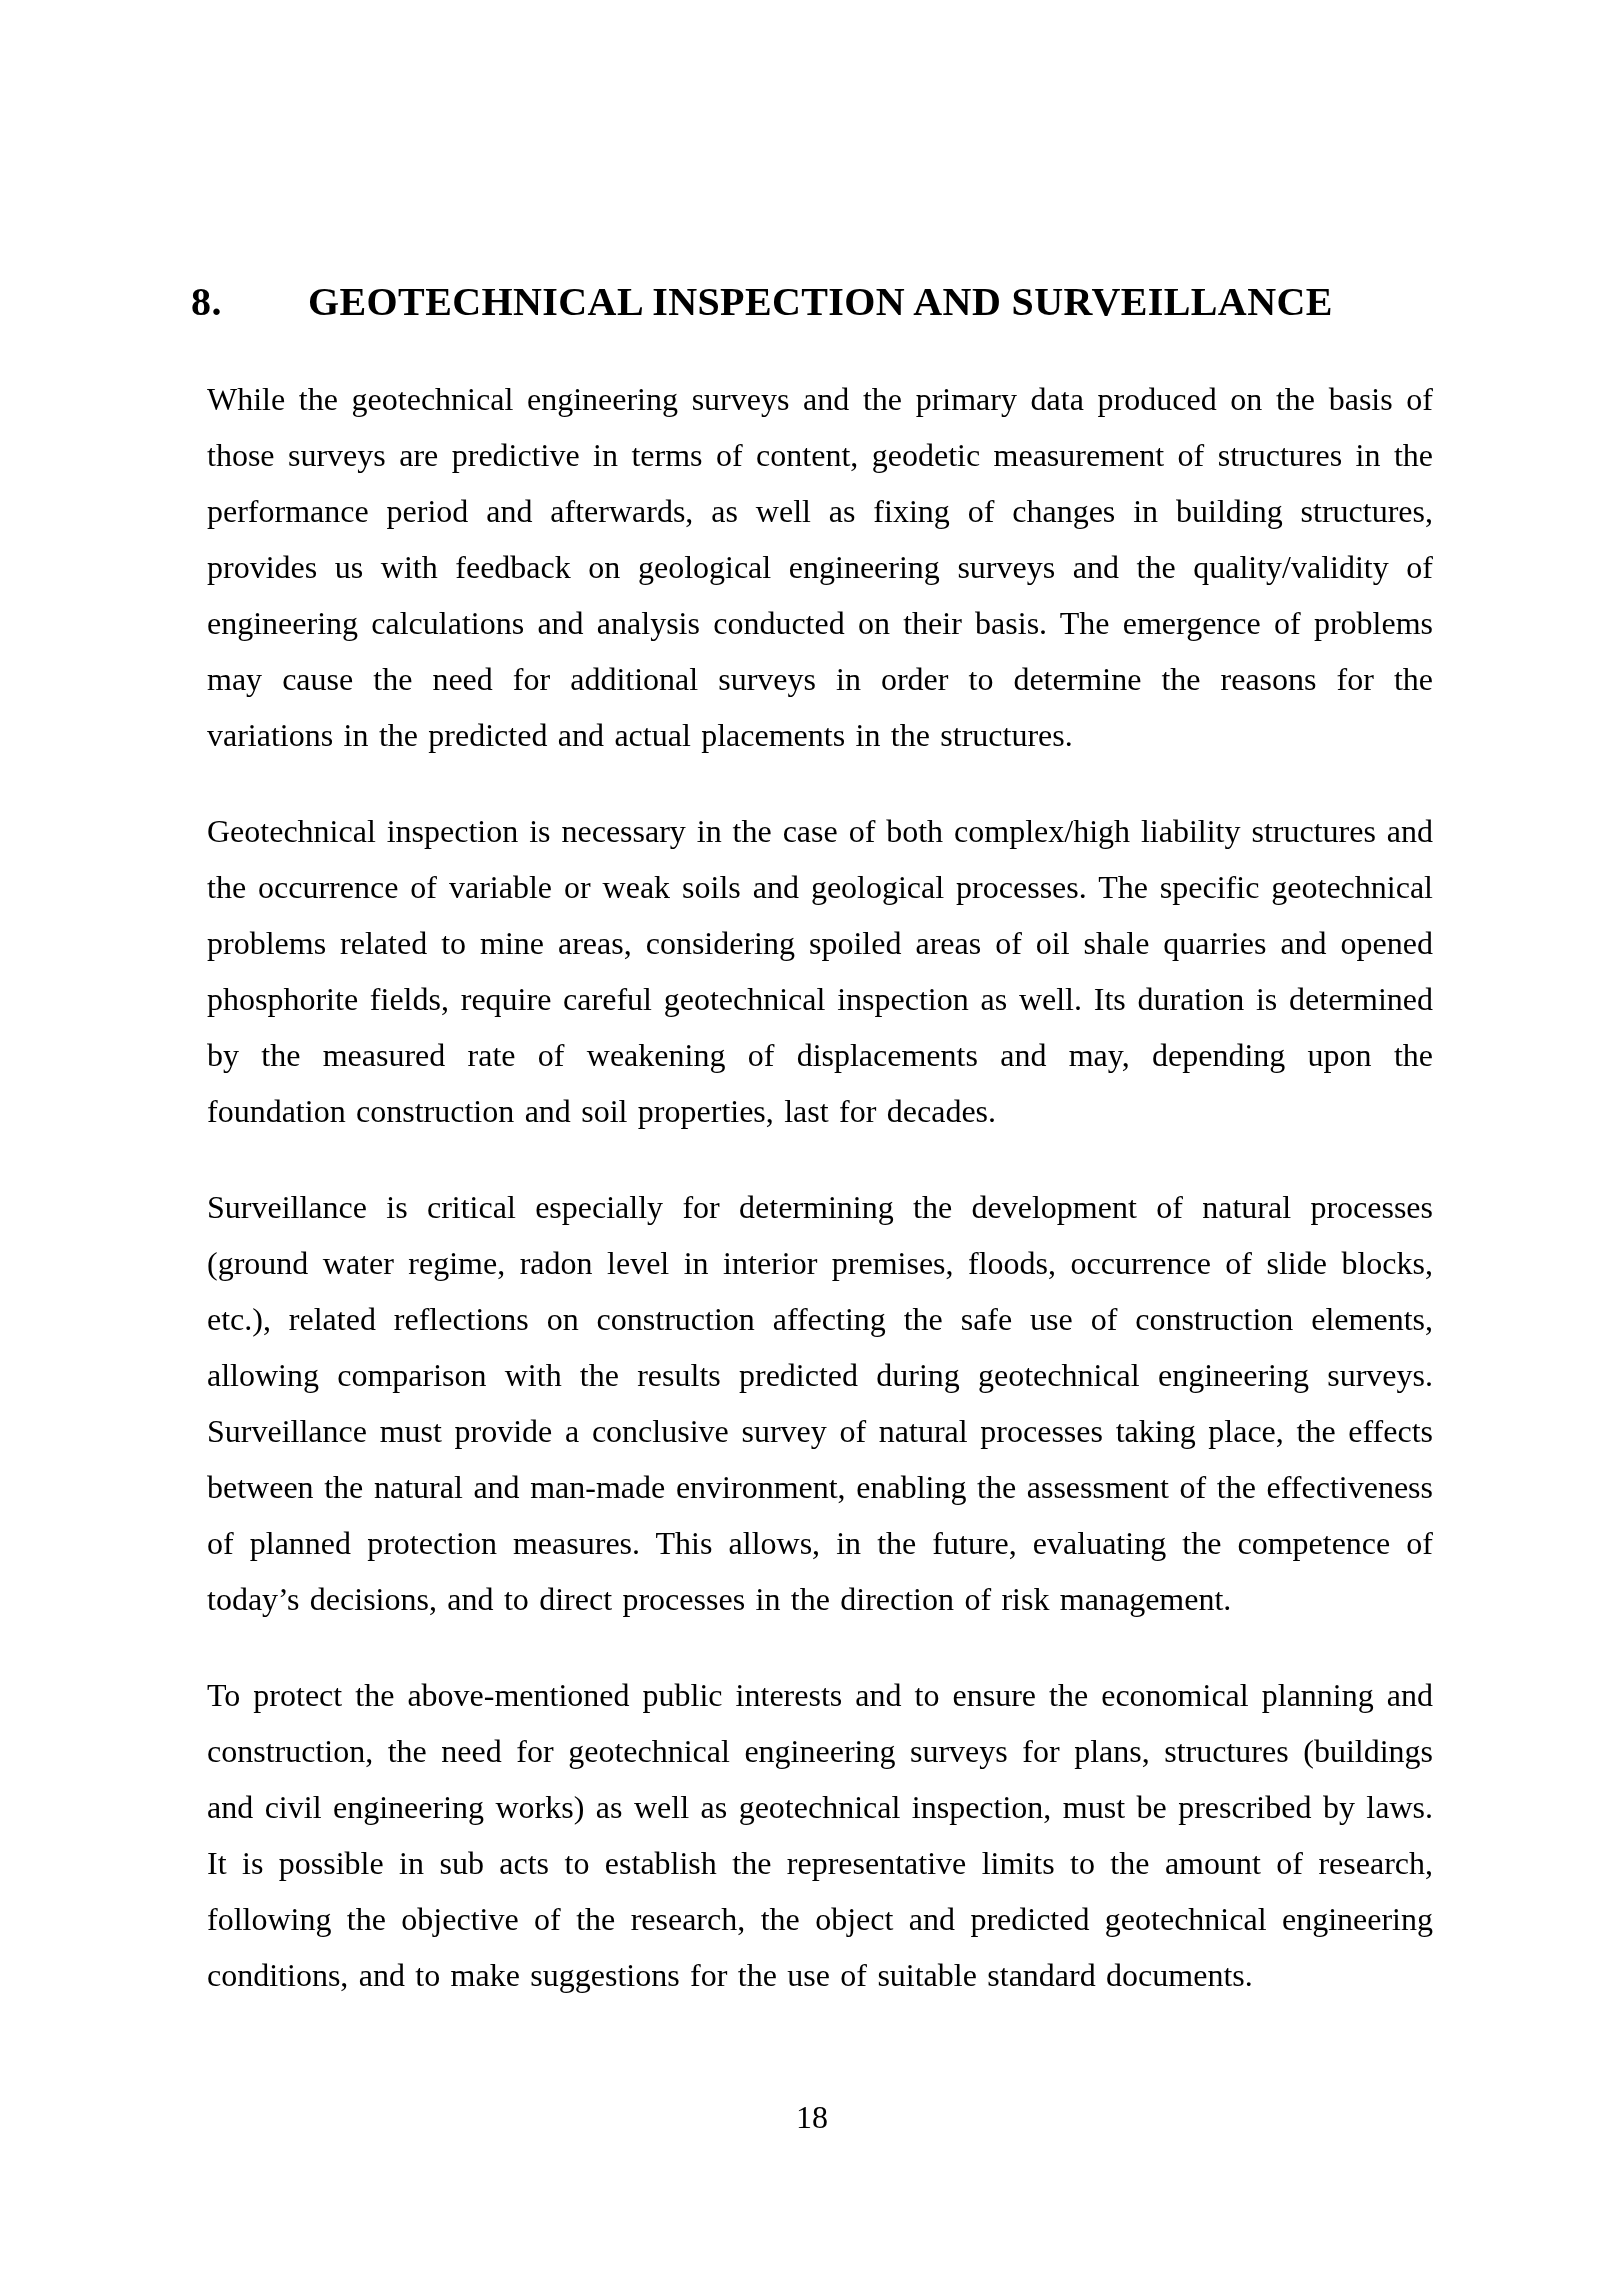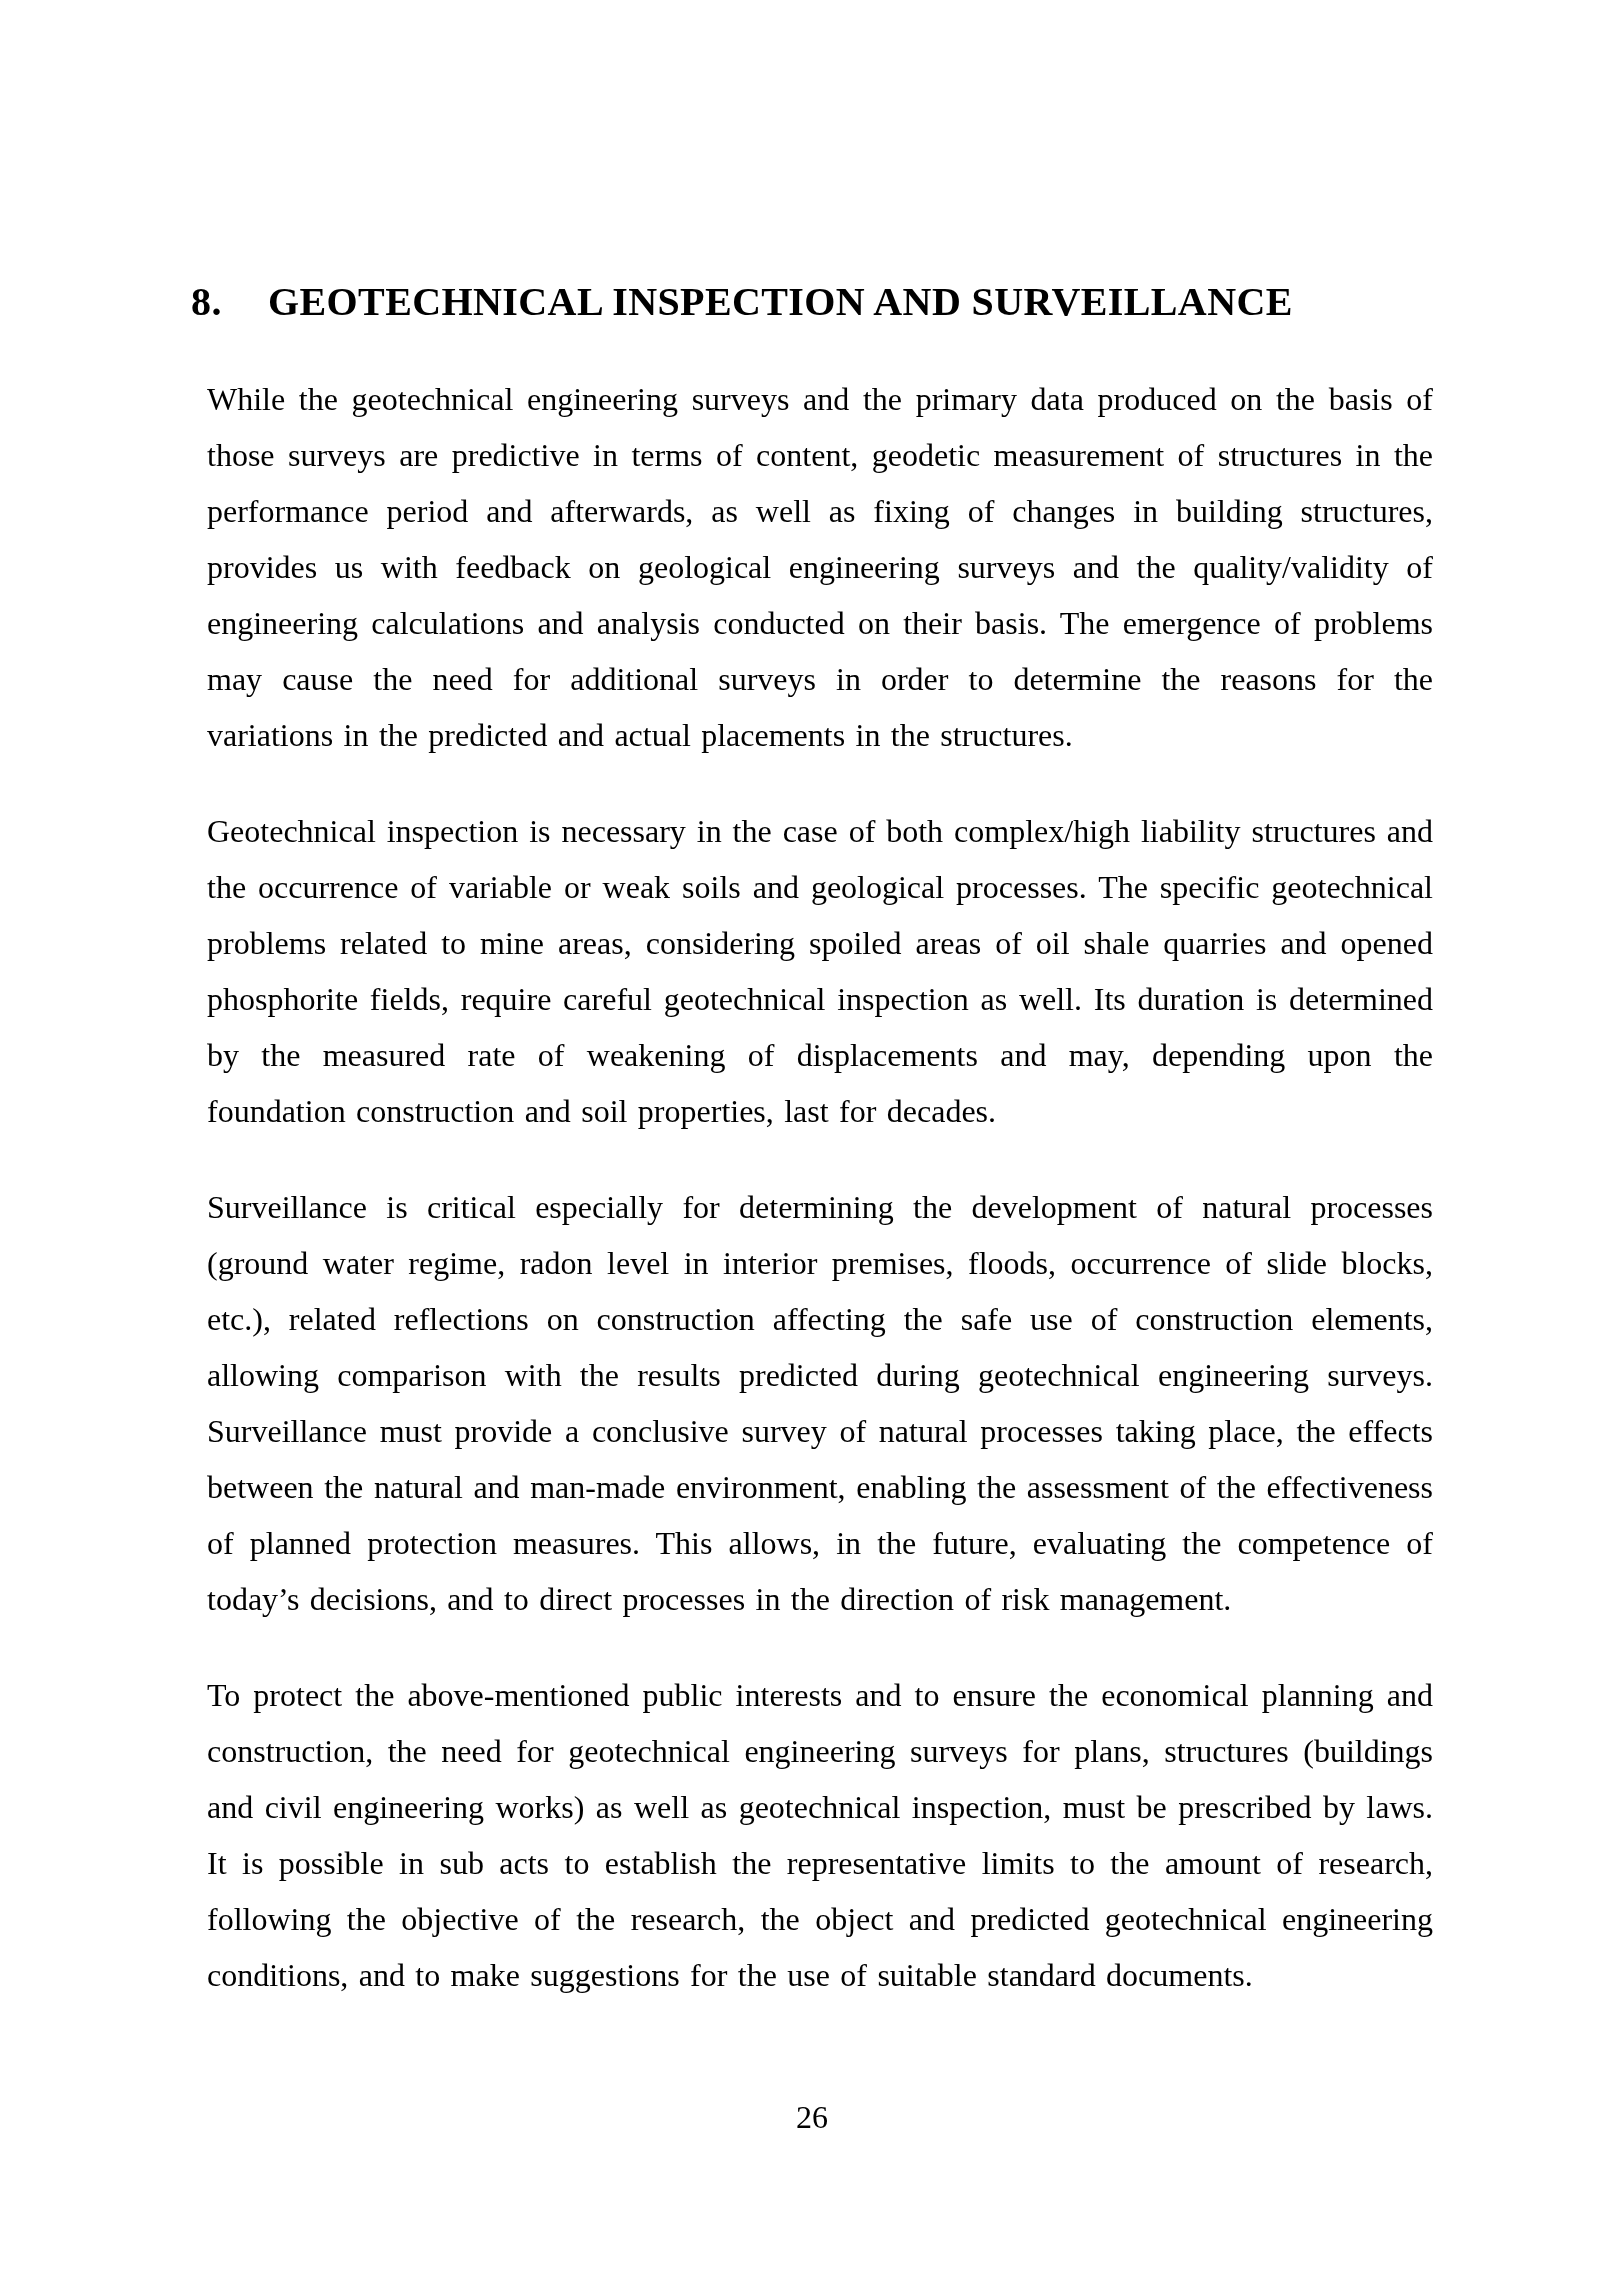--- a/index.html
+++ b/index.html
@@ -30,20 +30,21 @@
     line-height: 1.15;
     margin: 0 0 46px 0;
     letter-spacing: 0.4px;
   }
   .heading .num {
     flex: 0 0 auto;
     min-width: 77px;
   }
   .heading .title {
     flex: 1 1 auto;
+    margin-left: 40px;
   }
   .body-text p {
     margin: 0 0 40px 16px;
     font-size: 32px;
     line-height: 56px;
     text-align: justify;
     text-justify: inter-word;
     word-spacing: 2.4px;
   }
   .page-number {
@@ -65,15 +66,15 @@
       <span class="num">8.</span>
       <span class="title">GEOTECHNICAL INSPECTION AND SURVEILLANCE</span>
     </h1>
     <div class="body-text">
       <p>While the geotechnical engineering surveys and the primary data produced on the basis of those surveys are predictive in terms of content, geodetic measurement of structures in the performance period and afterwards, as well as fixing of changes in building structures, provides us with feedback on geological engineering surveys and the quality/validity of engineering calculations and analysis conducted on their basis. The emergence of problems may cause the need for additional surveys in order to determine the reasons for the variations in the predicted and actual placements in the structures.</p>
       <p>Geotechnical inspection is necessary in the case of both complex/high liability structures and the occurrence of variable or weak soils and geological processes. The specific geotechnical problems related to mine areas, considering spoiled areas of oil shale quarries and opened phosphorite fields, require careful geotechnical inspection as well. Its duration is determined by the measured rate of weakening of displacements and may, depending upon the foundation construction and soil properties, last for decades.</p>
       <p>Surveillance is critical especially for determining the development of natural processes (ground water regime, radon level in interior premises, floods, occurrence of slide blocks, etc.), related reflections on construction affecting the safe use of construction elements, allowing comparison with the results predicted during geotechnical engineering surveys. Surveillance must provide a conclusive survey of natural processes taking place, the effects between the natural and man-made environment, enabling the assessment of the effectiveness of planned protection measures. This allows, in the future, evaluating the competence of today’s decisions, and to direct processes in the direction of risk management.</p>
       <p>To protect the above-mentioned public interests and to ensure the economical planning and construction, the need for geotechnical engineering surveys for plans, structures (buildings and civil engineering works) as well as geotechnical inspection, must be prescribed by laws. It is possible in sub acts to establish the representative limits to the amount of research, following the objective of the research, the object and predicted geotechnical engineering conditions, and to make suggestions for the use of suitable standard documents.</p>
     </div>
   </div>
-  <div class="page-number">26</div>
+  <div class="page-number">18</div>
 </div>
 
 
 </body></html>

